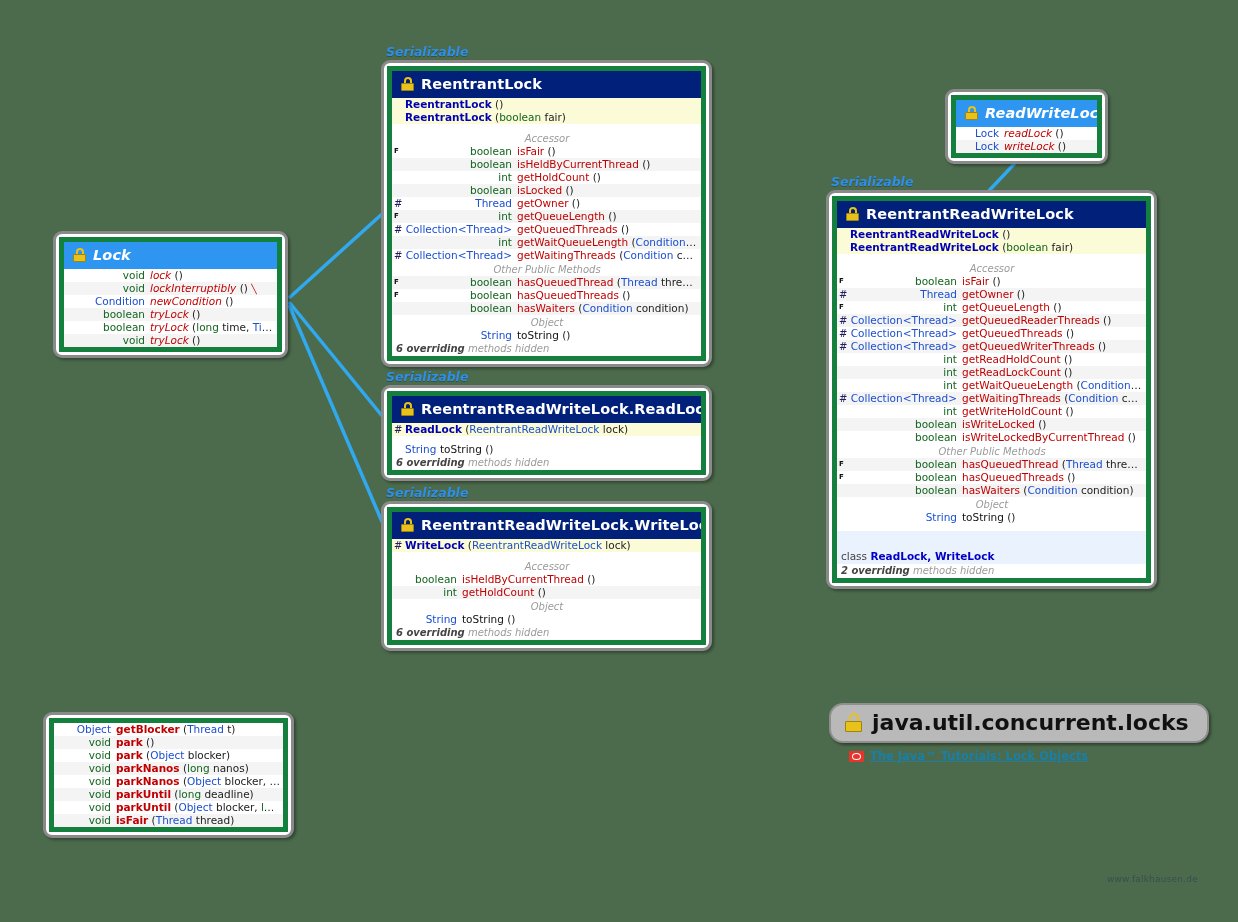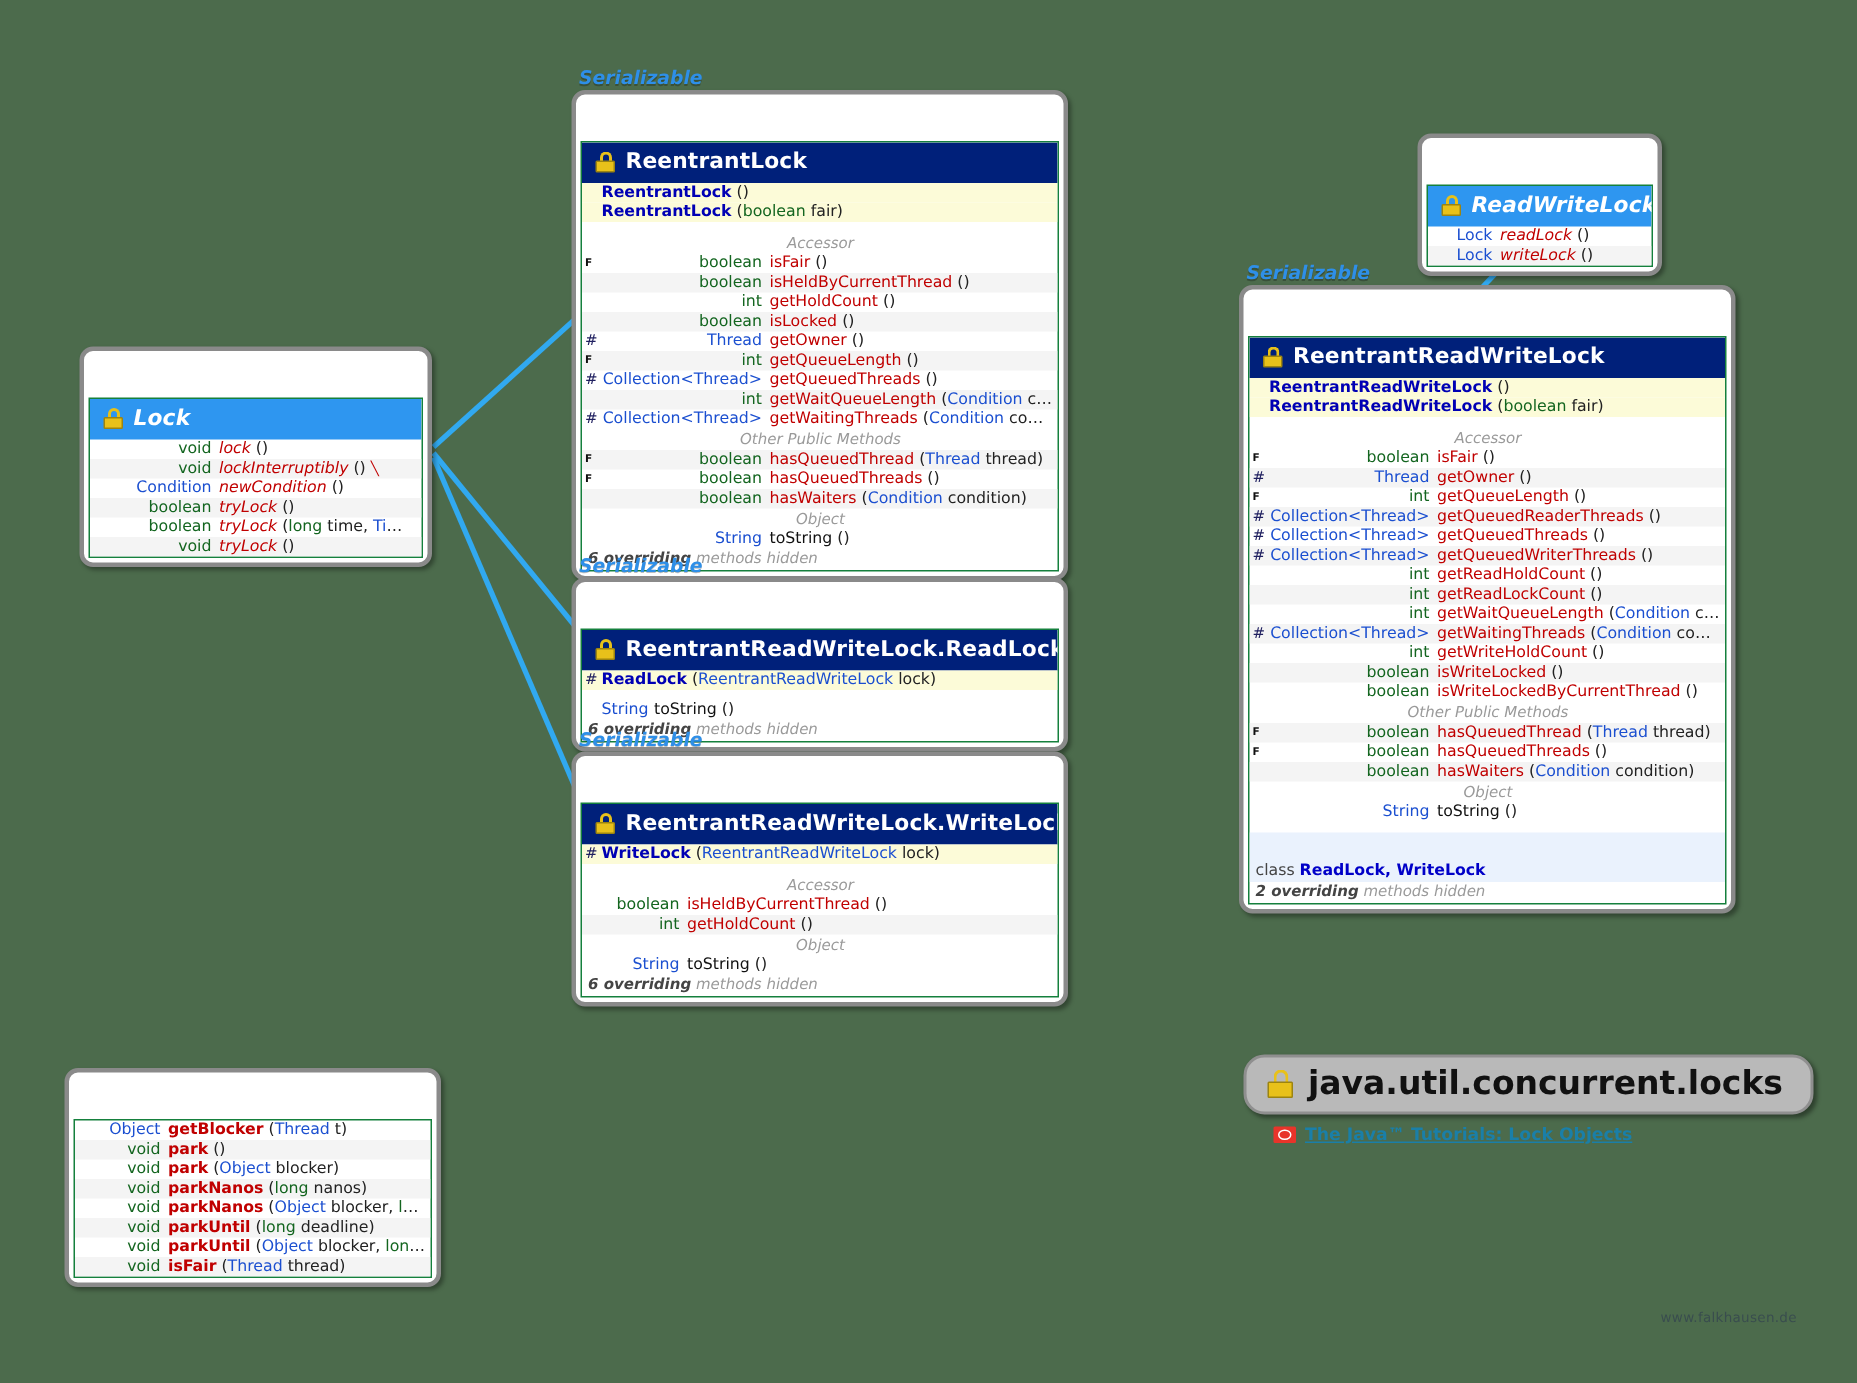--- a/index.html
+++ b/index.html
@@ -15,21 +15,21 @@
   
   .box{
     position:absolute;
     border:3px solid #8a8a8a;
     border-radius:9px;
     background:#ffffff;
     box-shadow:2px 2px 3px rgba(0,0,0,.35);
     box-sizing:border-box;
     padding:3px;
   }
-  .inner{border:1px solid #15803d;background:#fff;overflow:hidden;margin-top:28px;}
+  .inner{border:5px solid #15803d;background:#fff;overflow:hidden;}
   .hdr{
     display:flex;align-items:center;gap:7px;
     padding:5px 8px 6px 9px;
     color:#ffffff;
     font-size:14.5px;font-weight:bold;
     letter-spacing:.1px;
   }
   .hdr.cls{background:#00207a;}
   .hdr.iface{background:#2e96f0;font-style:italic;}
   .hdr .ttl{white-space:nowrap;}

